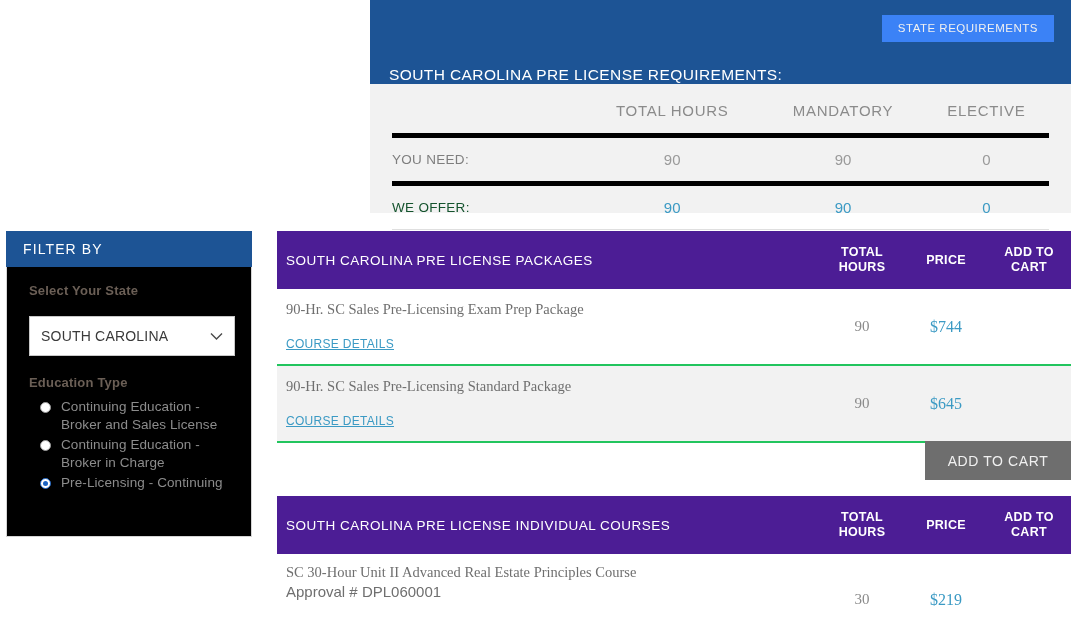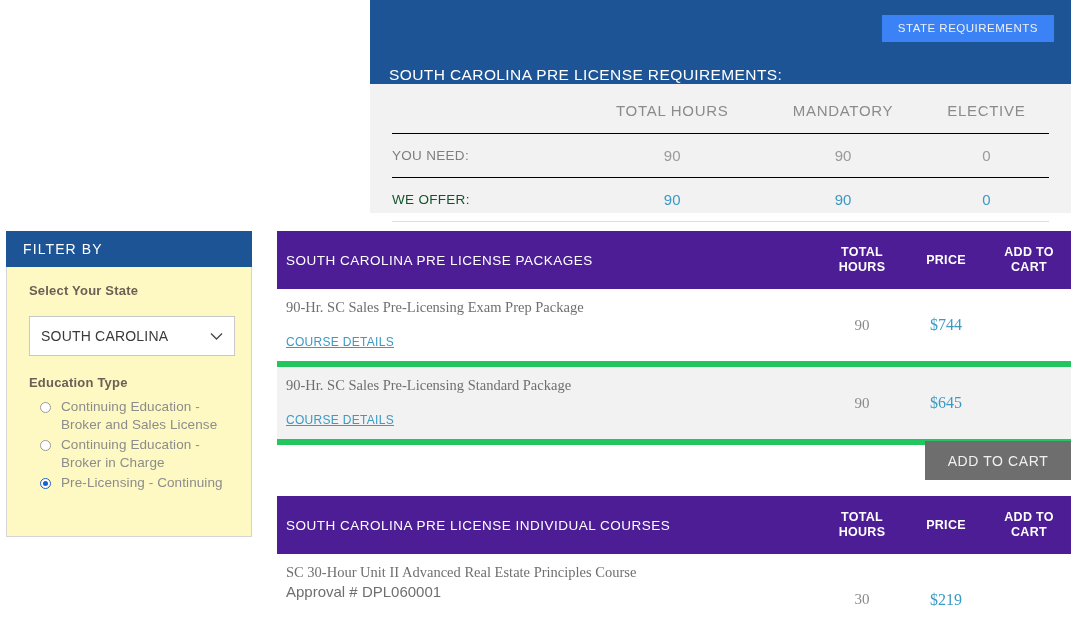--- a/index.html
+++ b/index.html
@@ -51,37 +51,37 @@
     letter-spacing: 0.7px;
     padding: 18px 0 14px 0;
     text-align: center;
   }
   .req-table th.lbl { width: 190px; text-align: left; }
   .req-table td {
     text-align: center;
     font-size: 15px;
     padding: 13px 0;
     color: #9a9a9a;
-    border-top: 1px solid #000000;
+    border-top: 5px solid #000000;
   }
   .req-table td.lbl {
     text-align: left;
     color: #7e7e7e;
     font-size: 13.5px;
     letter-spacing: 0.3px;
   }
   .req-table tr.offer td { color: #3b9ac4; }
   .req-table tr.offer td.lbl { color: #14532d; }
   .req-foot { border-top: 1px solid #dfdfdf; height: 1px; margin: 0 22px; }
 
   
   .filter-panel {
     position: absolute; left: 6px; top: 231px;
     width: 246px; height: 306px;
-    background: #fef9c3;
+    background: #000000;
     border: 1px solid #d5d5d5;
   }
   .filter-header {
     background: #1d5495;
     height: 36px;
     display: flex; align-items: center;
     margin: -1px -1px 0 -1px;
   }
   .filter-header-text {
     color: #ffffff; font-size: 14px;
@@ -150,21 +150,21 @@
   .th-col {
     font-size: 12.5px; font-weight: bold;
     text-align: center; line-height: 15px;
     letter-spacing: 0.3px;
   }
   .th-hours { width: 86px; }
   .th-price { width: 82px; }
   .th-cart  { width: 84px; }
   .row {
     display: flex; align-items: center;
-    border-bottom: 6px solid #22c55e;
+    border-bottom: 2px solid #22c55e;
     min-height: 77px;
     background: #ffffff;
   }
   .row.alt { background: #f2f2f2; }
   .row-name {
     flex: 1;
     padding: 9px 10px 9px 9px;
     font-family: "Liberation Serif", serif;
     font-size: 14.5px;
     color: #6f6f6f;

